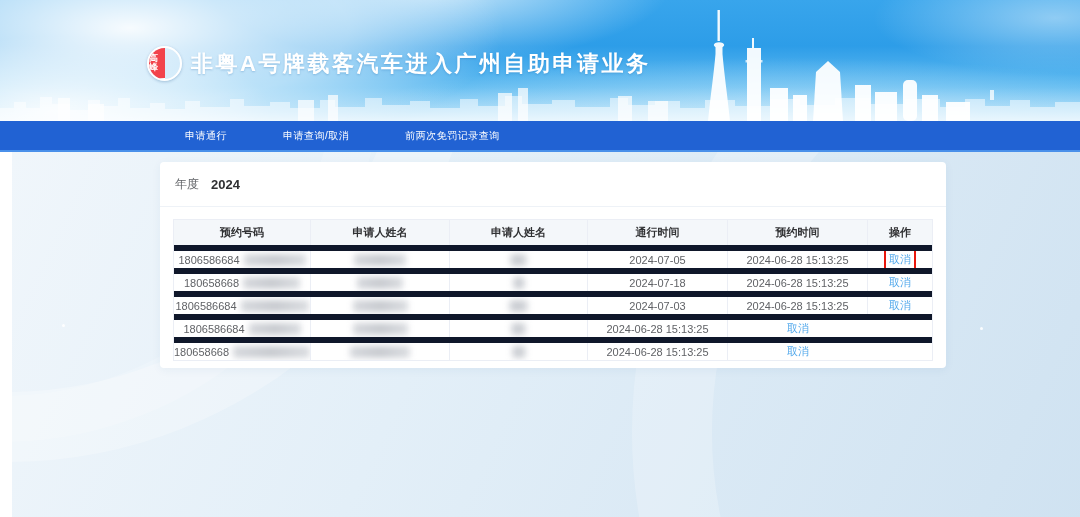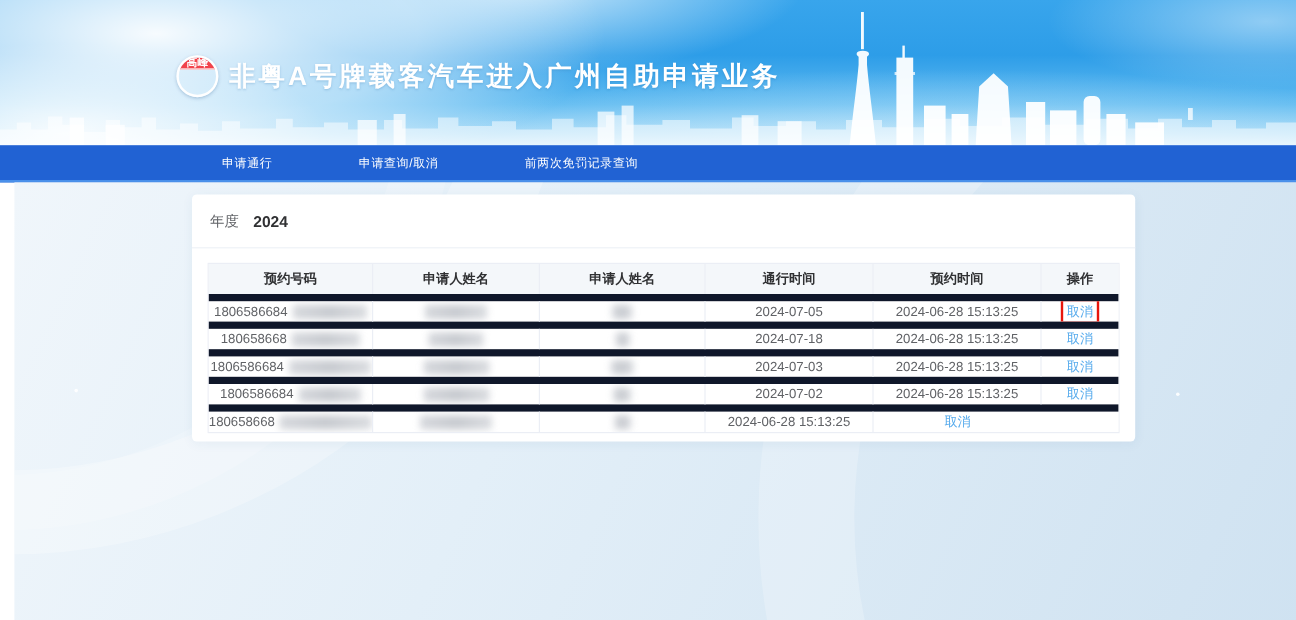--- a/index.html
+++ b/index.html
@@ -22,37 +22,37 @@
       radial-gradient(ellipse 600px 90px at 780px 125px, rgba(225,243,252,.55), rgba(255,255,255,0) 75%),
       linear-gradient(180deg, #38a5ec 0%, #2d9de8 38%, #62bcf1 72%, #a6daf7 92%, #cdeafb 100%);
   }
   .skyline { position:absolute; bottom:0; left:0; width:1080px; height:121px; display:block; }
 
   .brand { position:absolute; left:147px; top:46px; display:flex; align-items:center; }
   .logo {
     width:35px; height:35px; border-radius:50%;
     border:2px solid #ffffff; overflow:hidden; flex:0 0 auto;
     box-shadow:0 1px 3px rgba(0,60,120,.25);
-    display:flex; flex-direction:column;
+    display:flex; 
   }
   .logo .half { flex:1; display:flex; align-items:center; justify-content:center;
     color:#fff; font-size:9px; font-weight:bold; line-height:1; letter-spacing:0; }
   .logo .half.top { background:#f2434b; border-bottom:1px solid #fff; }
   .logo .half.bottom { background:#2f7fdd;margin-top:44px; }
   .page-title {
     margin-left:9px; color:#ffffff; font-size:22px; font-weight:bold;
     letter-spacing:2.5px; white-space:nowrap;
     text-shadow:0 1px 2px rgba(20,90,160,.25);
   }
 
   
   .navbar {
     position:absolute; top:121px; left:0; width:1080px; height:31px;
     background:#2162d3; border-bottom:2px solid #4a90ea;
-    display:flex; align-items:center; padding-left:185px; gap:72px;
+    display:flex; align-items:center; padding-left:185px; gap:56px;
   }
   .navbar a { color:#ffffff; font-size:10px; text-decoration:none; letter-spacing:.5px; cursor:pointer; }
 
   
   .content {
     position:absolute; top:152px; left:12px; width:1080px; height:365px;
     background:linear-gradient(115deg, #f0f6fb 0%, #e3eff8 40%, #cfe2f1 100%);
     overflow:hidden;
   }
   .arc { position:absolute; border-radius:50%; pointer-events:none; }
@@ -240,21 +240,20 @@
             <div class="td">
               <span>1806586684</span>
                 <span class="mask" style="width: 52px;"></span>
             </div>
             <div class="td">
                 <span class="mask solo" style="width: 55px;"></span>
               </div>
             <div class="td">
                 <span class="mask solo" style="width: 15px;"></span>
               </div>
-            <div class="td">2024-07-02</div>
             <div class="td">2024-06-28 15:13:25</div>
             <div class="td">
               <a class="cancel-link">取消</a>
             </div>
           </div>
 
           <div class="tr">
             <div class="td">
               <span>180658668</span>
                 <span class="mask" style="width: 82px;"></span>

